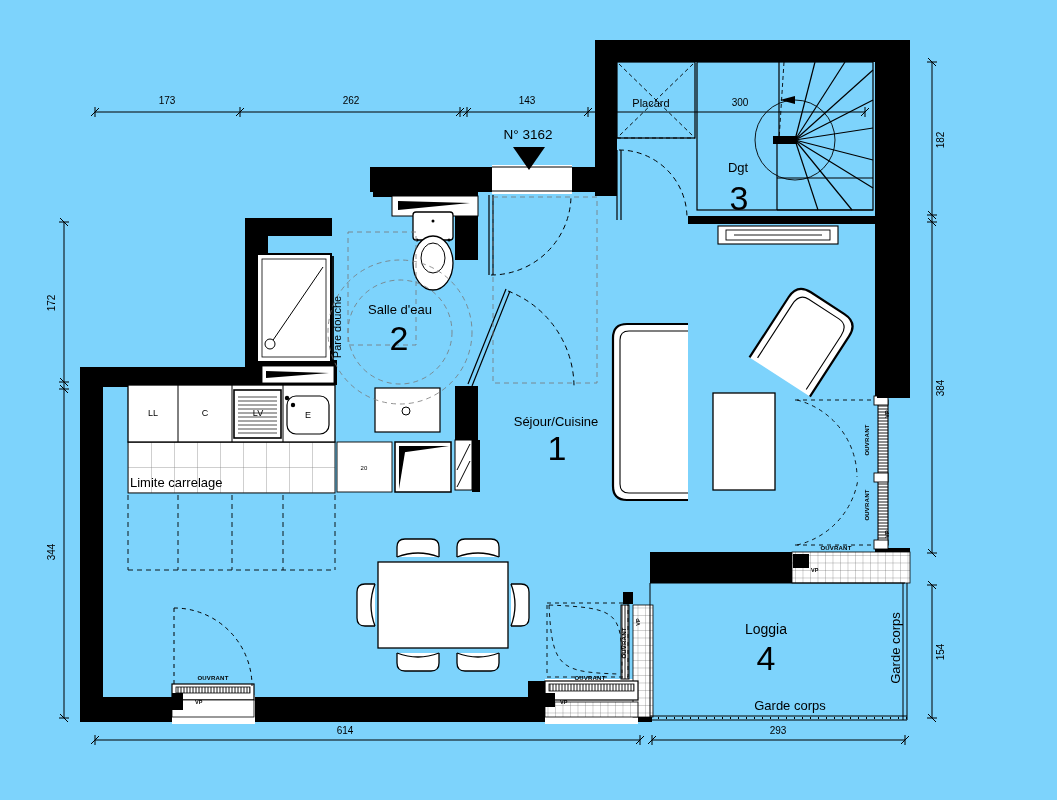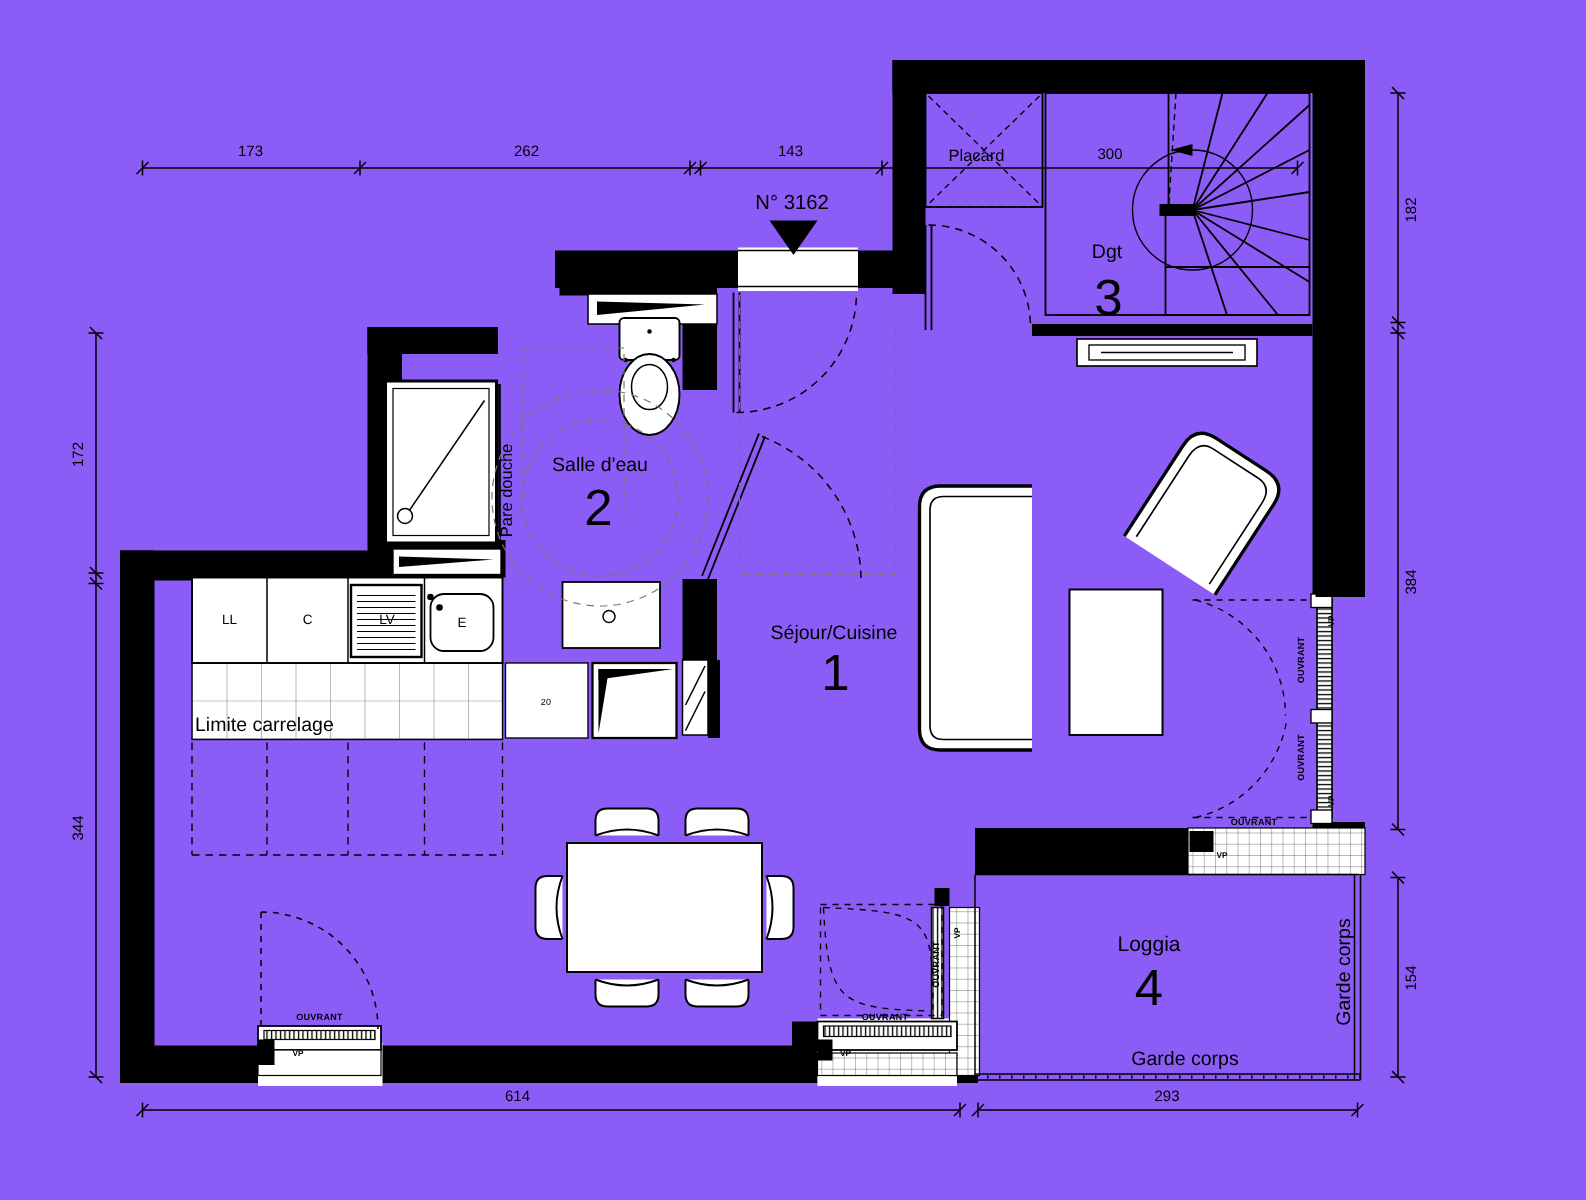--- a/index.html
+++ b/index.html
@@ -1,16 +1,16 @@
 <!DOCTYPE html>
 <html><head>
 <meta charset="utf-8">
 <style>
   html,body{margin:0;padding:0;background:#fff;}
-  #stage{position:relative;width:1057px;height:800px;background:#8b5cf6;overflow:hidden;
+  #stage{position:relative;width:1057px;height:800px;background:#7dd3fc;overflow:hidden;
          font-family:"Liberation Sans", sans-serif;}
   svg{position:absolute;left:0;top:0;}
   svg text{fill:#000;font-family:"Liberation Sans", sans-serif;}
   .roomname{font-size:13px;}
   .roomnum{font-size:34px;}
   .dim{font-size:10px;}
   .tiny{font-size:6px;font-weight:bold;letter-spacing:.2px;}
   .vtiny{font-size:5.5px;font-weight:bold;}
   .kit{font-size:9px;}
   .lbl{font-size:12px;}

